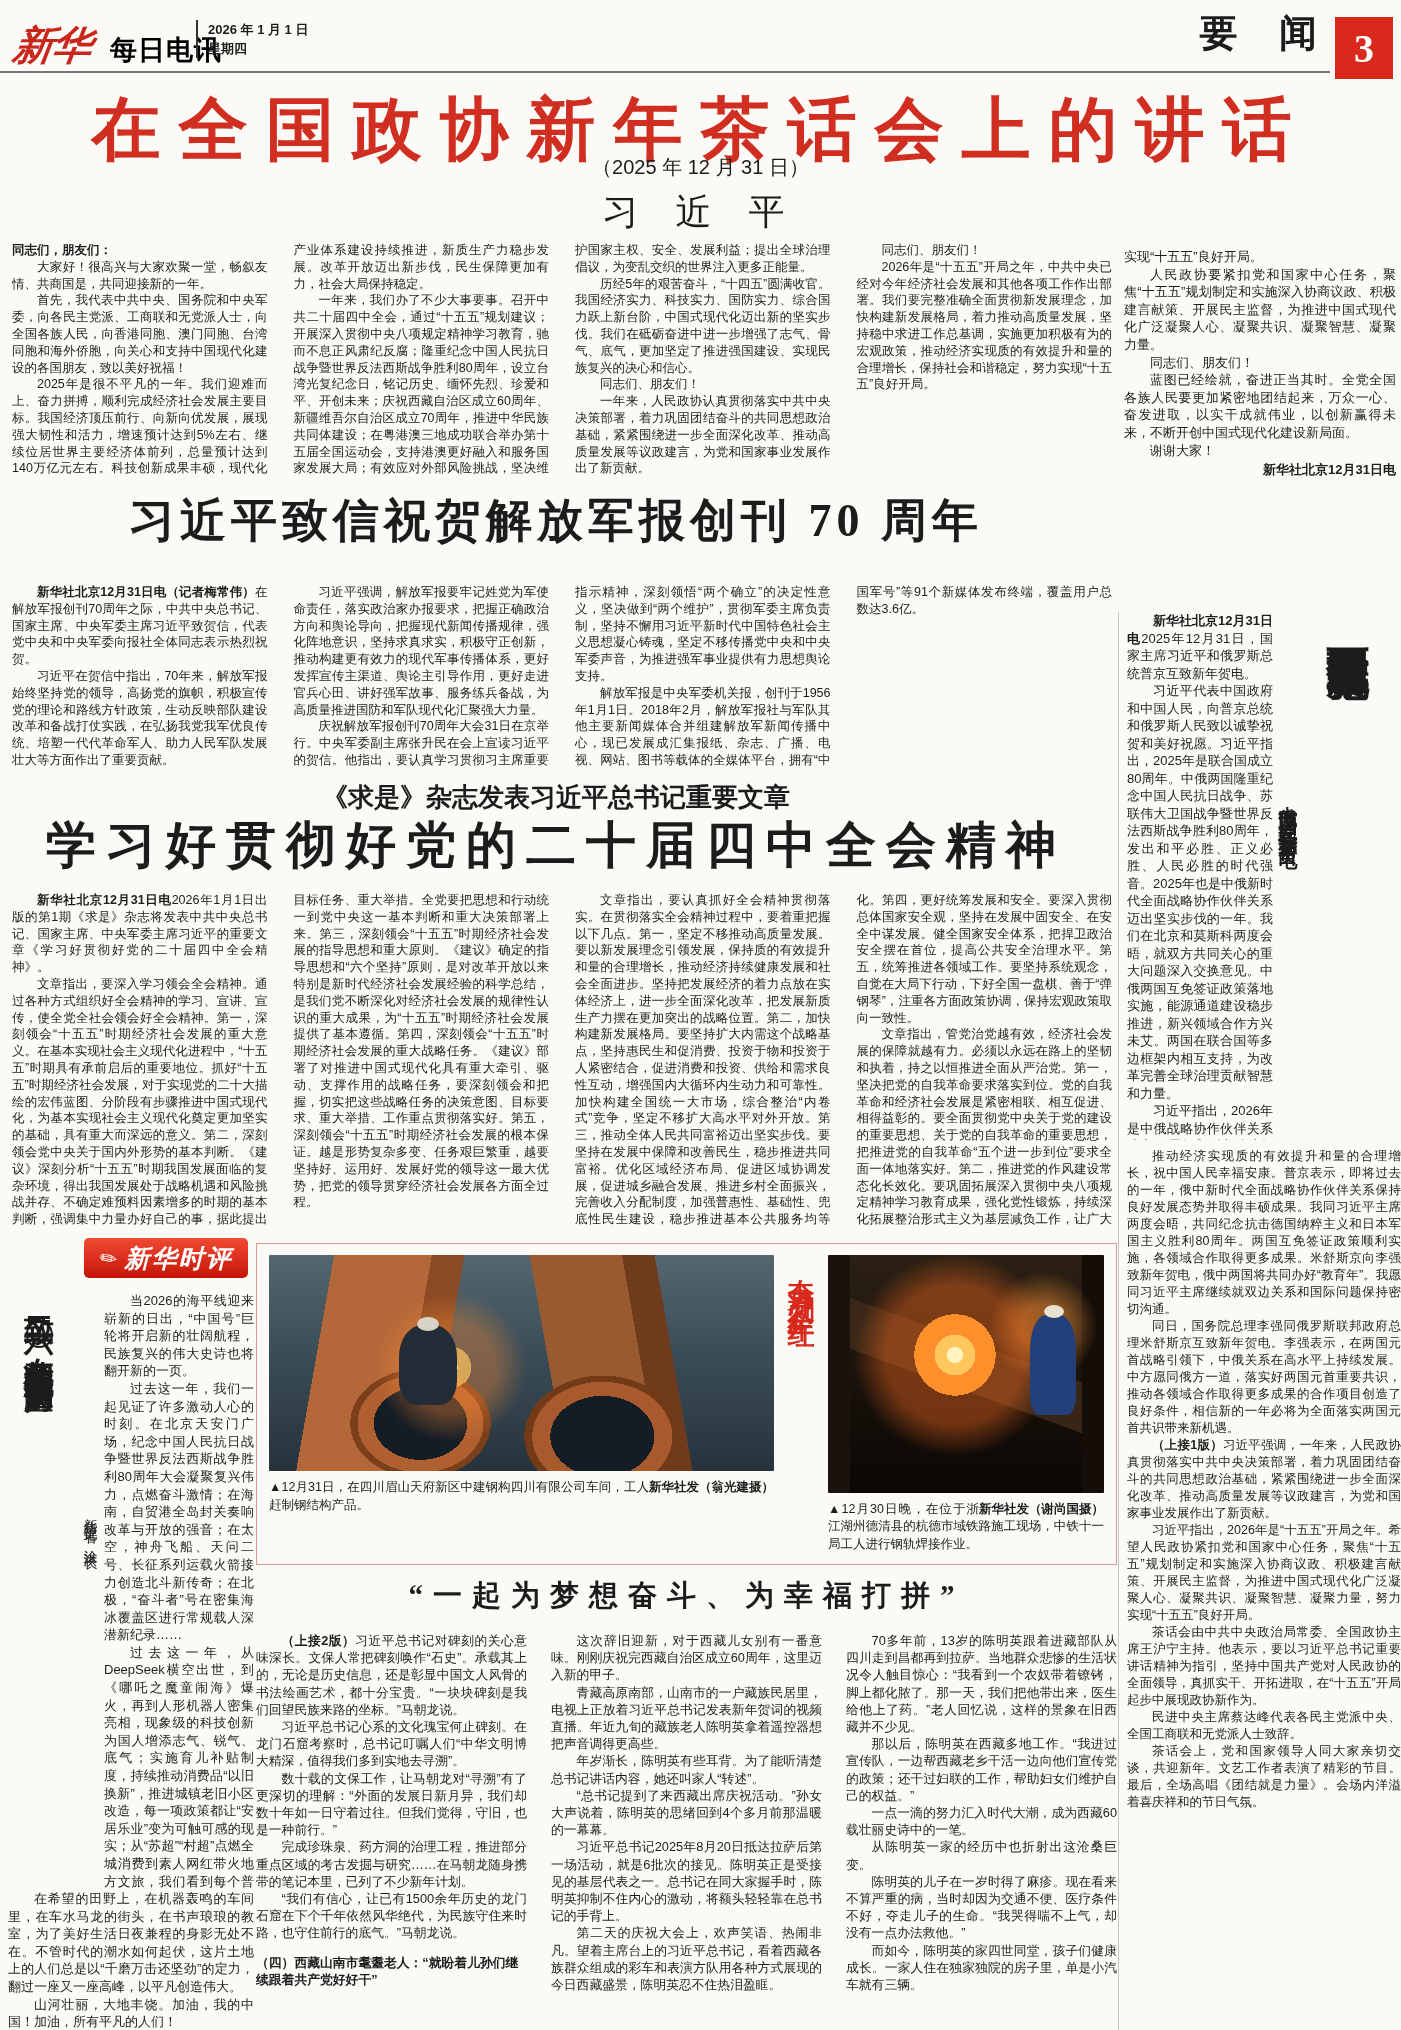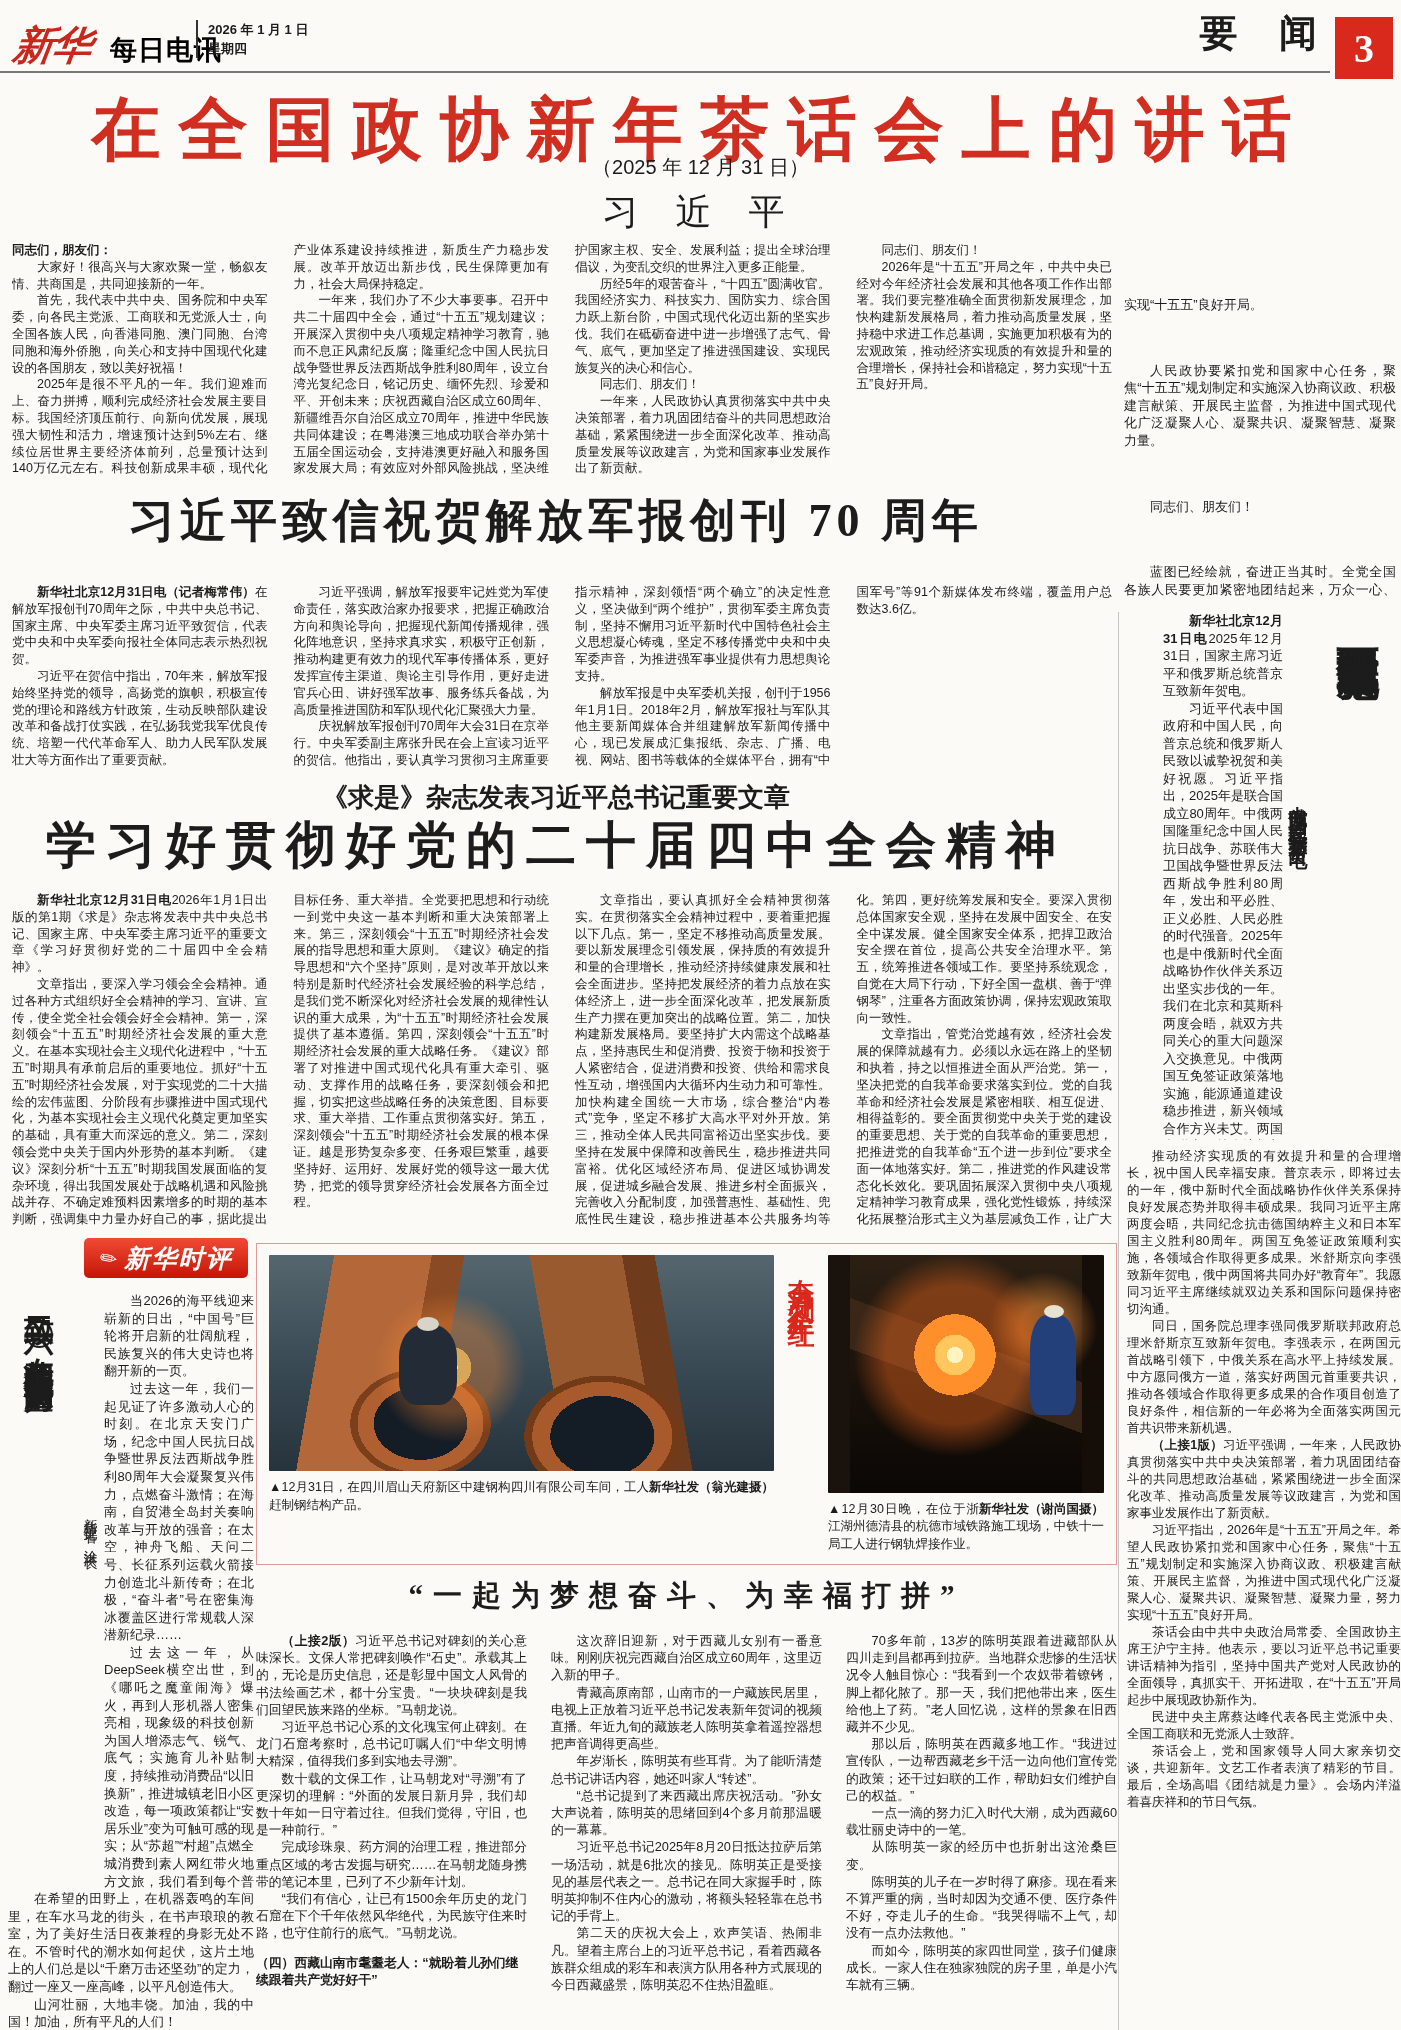--- a/index.html
+++ b/index.html
@@ -25,34 +25,34 @@
   .cols { column-gap:26px; overflow:hidden; column-fill:auto; }
 
   
   #speech-headline { position:absolute; left:0; top:84px; width:1401px; text-align:center; font-size:69px; font-weight:bold; color:#cf2e21; font-family:"Liberation Serif",serif; letter-spacing:18px; }
   #speech-dateline { position:absolute; left:0; top:154px; width:1401px; text-align:center; font-size:20px; }
   #speech-author { position:absolute; left:0; top:188px; width:1401px; text-align:center; font-size:36px; letter-spacing:14px; font-family:"Liberation Serif",serif; }
   #speech-cols { position:absolute; left:12px; top:242px; width:1100px; height:240px; column-count:4; }
   #speech-cols div > p:first-child { text-indent:0; font-weight:bold; }
   #speech-tail { position:absolute; left:1124px; top:248px; width:272px; height:352px; overflow:hidden; }
   #speech-tail p:first-child { text-indent:0; }
-  #speech-tail .para { font-size:13px; line-height:17.6px;margin-top:48px; }
+  #speech-tail .para { font-size:13px; line-height:17.6px; }
 
   
   #army-headline { position:absolute; left:0; top:490px; width:1112px; text-align:center; font-size:46px; font-weight:bold; letter-spacing:5px; font-family:"Liberation Serif",serif; }
   #army-cols { position:absolute; left:12px; top:584px; width:1100px; height:186px; column-count:4; }
 
   
   #qiushi-kicker { position:absolute; left:0; top:780px; width:1112px; text-align:center; font-size:26px; font-weight:bold; }
   #qiushi-headline { position:absolute; left:0; top:812px; width:1112px; text-align:center; font-size:50px; font-weight:bold; letter-spacing:10px; font-family:"Liberation Serif",serif; }
   #qiushi-cols { position:absolute; left:12px; top:892px; width:1100px; height:342px; column-count:4; }
 
   
   #sidebar { position:absolute; left:1118px; top:612px; width:283px; height:1418px; border-left:1px solid #c6c6c6; padding-left:8px; overflow:hidden; }
-  #sidebar-top { display:flex; height:528px;margin-left:36px; }
+  #sidebar-top { display:flex; height:528px; }
   #sidebar-narrow { width:146px; overflow:hidden; }
   #sidebar-narrow .para { font-size:13px; line-height:17.5px; }
   .v-subhead { writing-mode:vertical-rl; text-orientation:upright; font-size:19px; font-weight:bold; line-height:30px; padding-top:178px; letter-spacing:4px; }
   .v-headline { writing-mode:vertical-rl; text-orientation:upright; font-size:43px; font-weight:bold; font-family:"Liberation Serif",serif; line-height:86px; letter-spacing:1px; margin-left:2px; }
   #sidebar-wide { margin-top:8px; }
   #sidebar-wide .para { font-size:12.5px; line-height:17px; }
   #sidebar-cont { }
   #sidebar-cont .para { font-size:12.5px; line-height:17px; }
 
   

